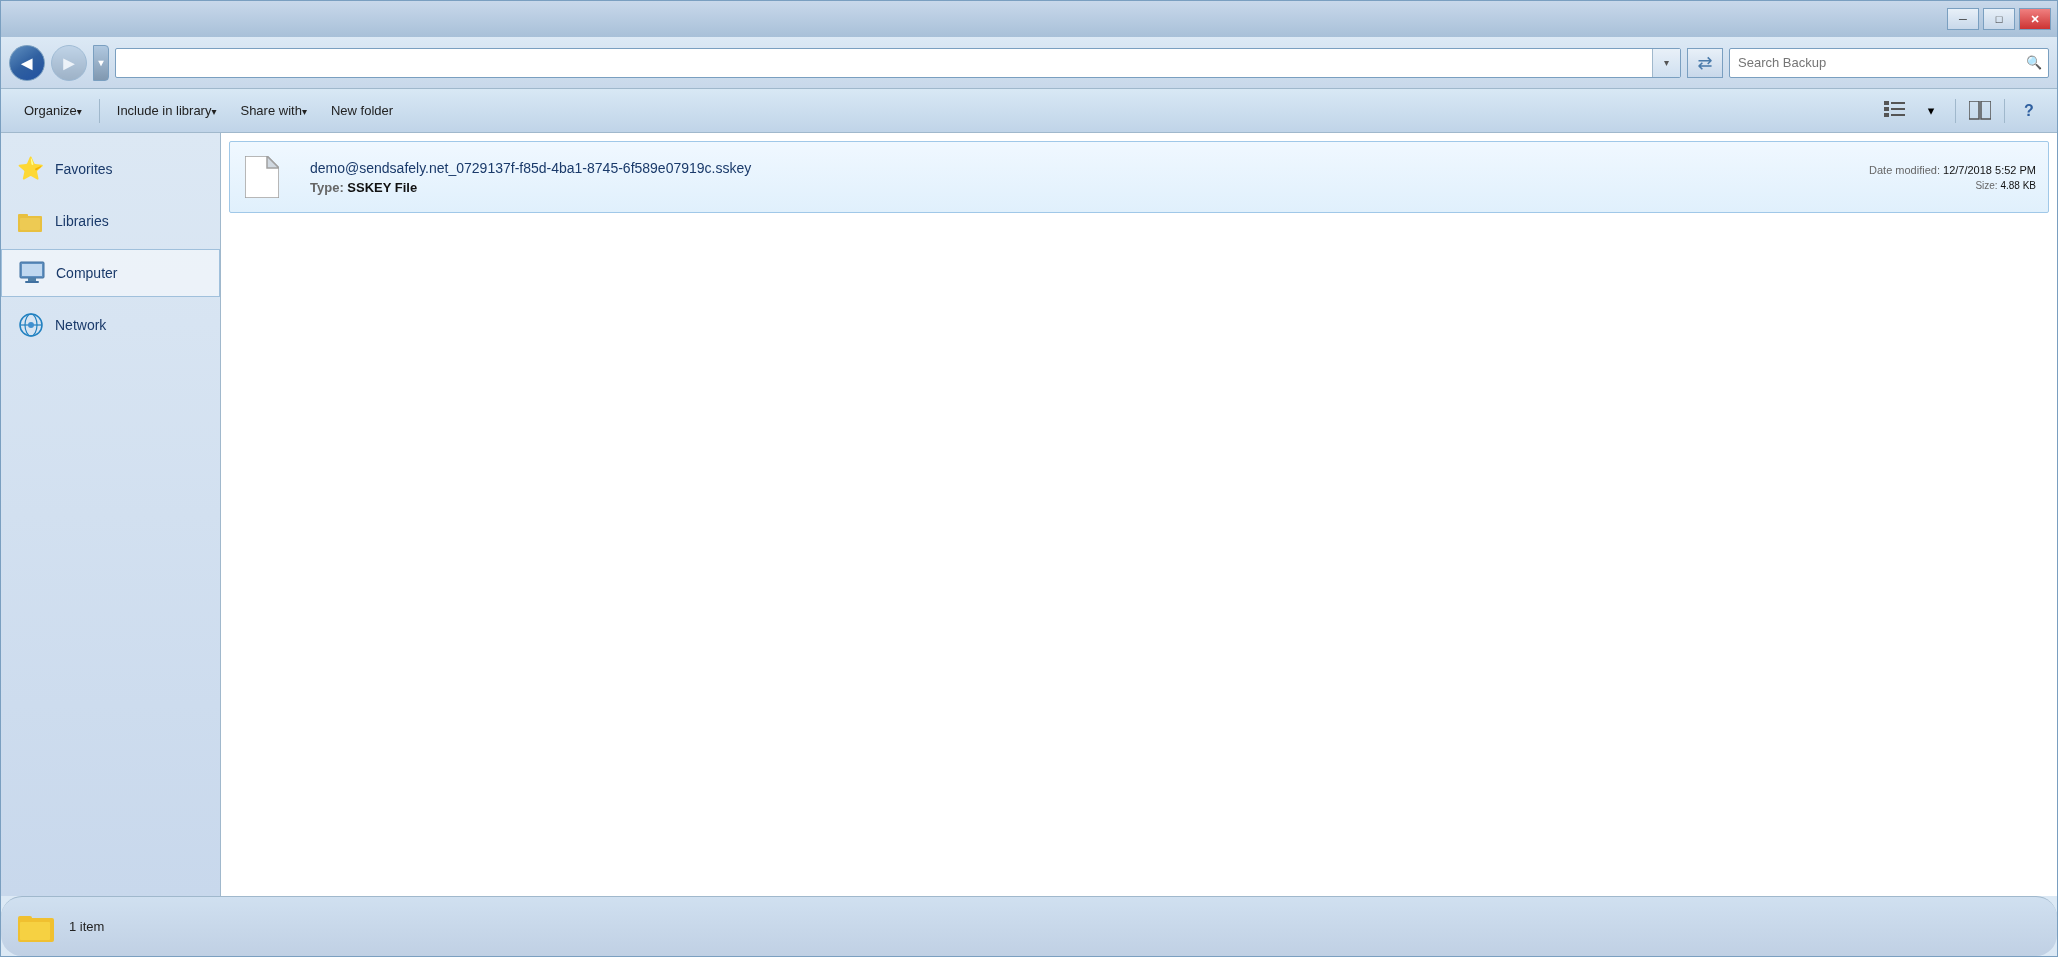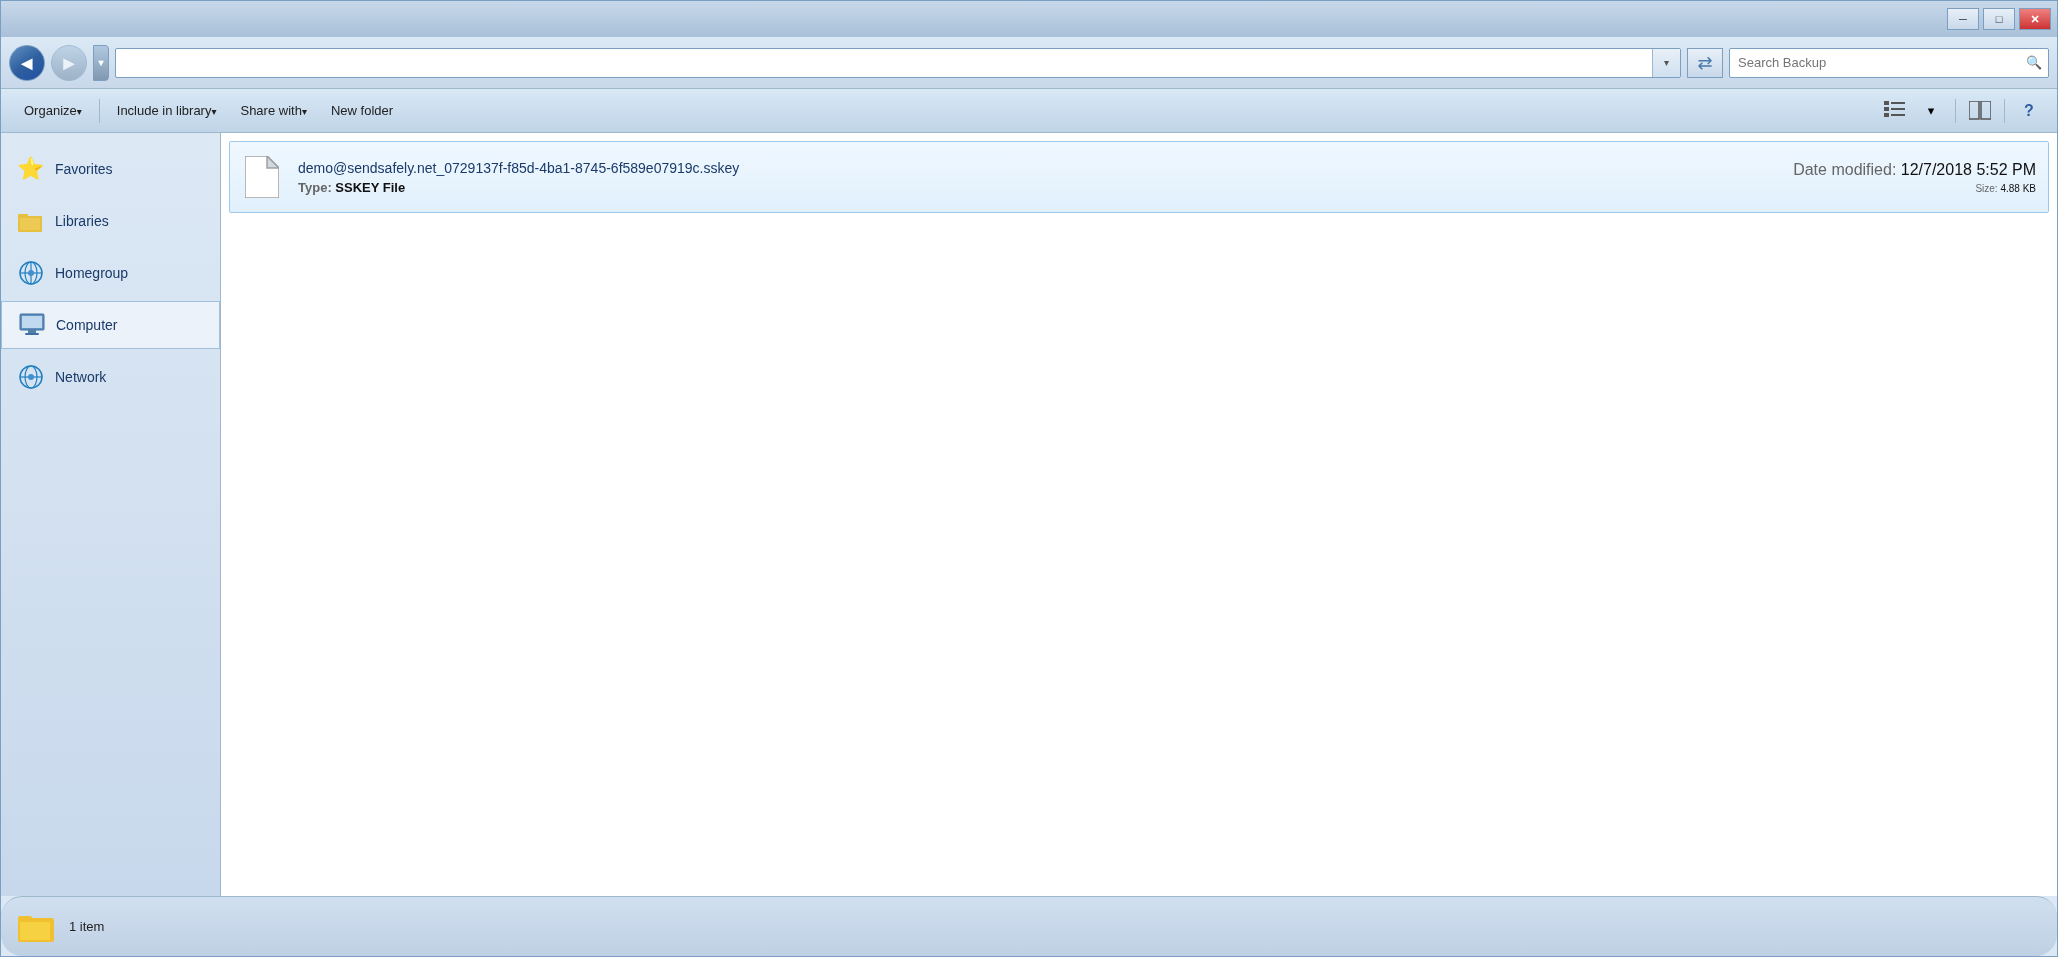--- a/index.html
+++ b/index.html
@@ -314,21 +314,21 @@
 
     
     .file-item {
       height: 72px;
       display: flex;
       align-items: center;
       padding: 6px 12px;
       border: 1px solid #a0c8e8;
       background: linear-gradient(to bottom, #f0f8ff 0%, #e0f0fc 100%);
       border-radius: 2px;
-      gap: 16px;
+      gap: 28px;
       cursor: pointer;
     }
 
     .file-icon {
       width: 40px;
       height: 48px;
       display: flex;
       align-items: center;
       justify-content: center;
       flex-shrink: 0;
@@ -350,21 +350,21 @@
       margin-top: 4px;
       font-weight: bold;
     }
 
     .file-meta {
       margin-left: auto;
       text-align: right;
     }
 
     .file-date {
-      font-size: 16px;
+      font-size: 11px;
       color: #444;
     }
 
     .file-size {
       font-size: 10px;
       color: #444;
       margin-top: 4px;
     }
 
     .meta-label {
@@ -512,32 +512,20 @@
         <div class="icon-folder">
           <svg viewBox="0 0 26 22">
             <rect x="0" y="6" width="24" height="16" rx="1" fill="#e8c040"></rect>
             <rect x="0" y="4" width="10" height="4" rx="1" fill="#e8c040"></rect>
             <rect x="2" y="8" width="20" height="12" rx="1" fill="#f0d060" opacity="0.6"></rect>
           </svg>
         </div>
         <span class="sidebar-item-label">Libraries</span>
       </div>
 
-      <div class="sidebar-item">
-        <div class="icon-network">
-          <svg width="26" height="26" viewBox="0 0 26 26">
-            <circle cx="13" cy="13" r="11" fill="none" stroke="#2080c0" stroke-width="1.5"></circle>
-            <ellipse cx="13" cy="13" rx="6" ry="11" fill="none" stroke="#2080c0" stroke-width="1.2"></ellipse>
-            <line x1="2" y1="13" x2="24" y2="13" stroke="#2080c0" stroke-width="1.2"></line>
-            <line x1="13" y1="2" x2="13" y2="24" stroke="#2080c0" stroke-width="1.2"></line>
-            <circle cx="13" cy="13" r="3" fill="#4090d0"></circle>
-          </svg>
-        </div>
-        <span class="sidebar-item-label">Homegroup</span>
-      </div>
 
       <div class="sidebar-item active">
         <div class="icon-computer">
           <svg width="26" height="24" viewBox="0 0 26 24">
             <rect x="1" y="1" width="24" height="16" rx="1" fill="#6090c0" stroke="#4070a0" stroke-width="1"></rect>
             <rect x="3" y="3" width="20" height="12" fill="#c0d8f0"></rect>
             <rect x="9" y="17" width="8" height="3" fill="#5080a8"></rect>
             <rect x="6" y="20" width="14" height="2" rx="1" fill="#4070a0"></rect>
           </svg>
         </div>

